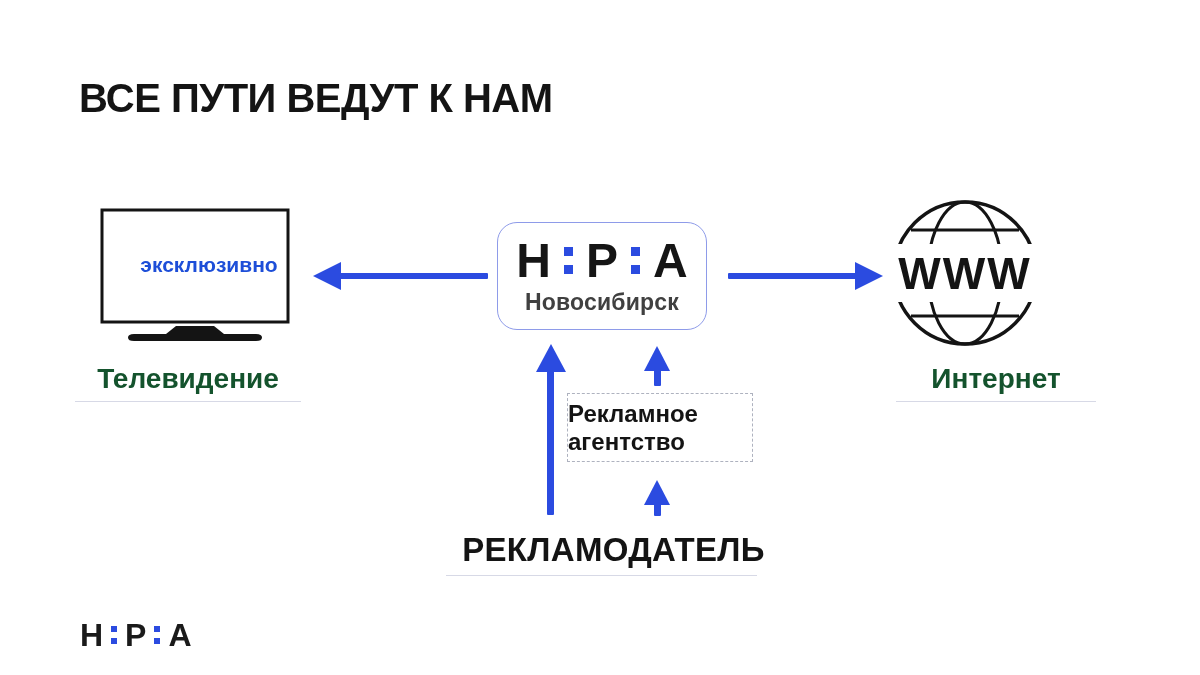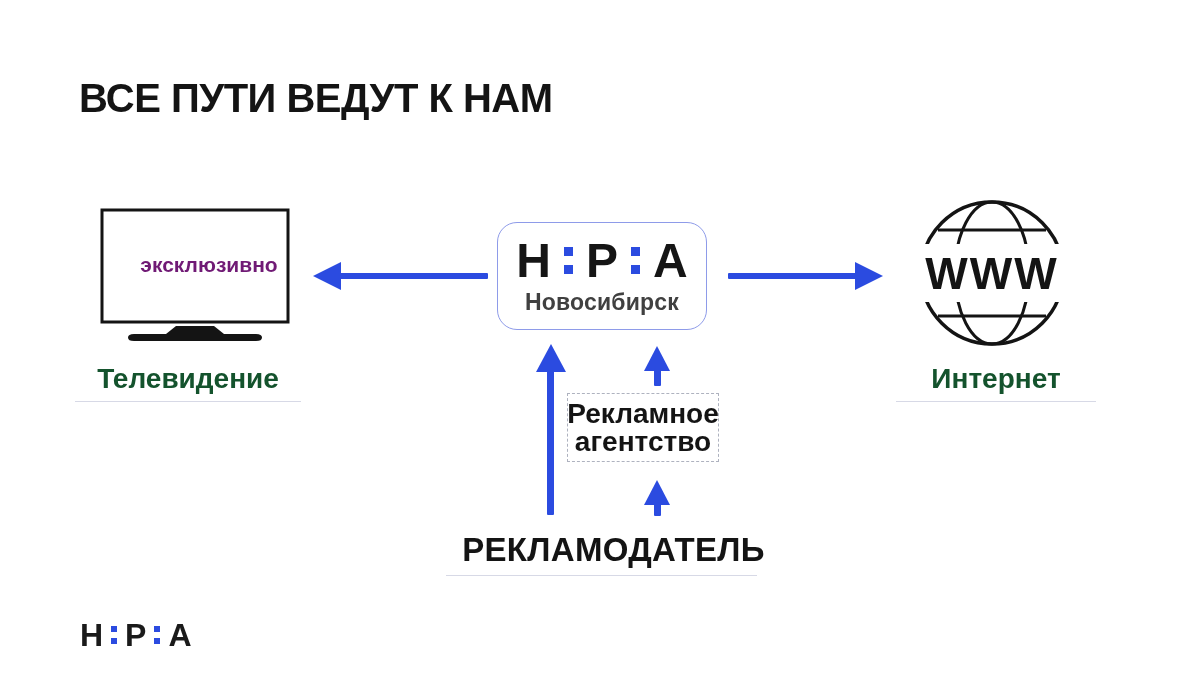--- a/index.html
+++ b/index.html
@@ -27,21 +27,21 @@
   }
   .underline {
     height: 0; border-bottom: 1px solid #d7d9e6;
   }
 
   
   .tv-wrap { left: 100px; top: 208px; width: 190px; height: 136px; }
   .tv-screen-text {
     left: 100px; top: 208px; width: 218px; height: 114px;
     display: flex; align-items: center; justify-content: center;
-    font-size: 21px; font-weight: 600; color: #701a75;
+    font-size: 21px; font-weight: 600; color: #1d4ed8;
   }
 
   
   .center-box {
     left: 497px; top: 222px; width: 210px; height: 108px;
     border: 1.5px solid #8e9be9; border-radius: 20px;
     background: #ffffff;
     display: flex; flex-direction: column; align-items: center; justify-content: center;
     gap: 4px;
   }
@@ -75,30 +75,30 @@
   .tri-up {
     width: 0; height: 0;
     border-left: 15px solid transparent; border-right: 15px solid transparent;
     border-bottom: 28px solid #2b4be0;
   }
   .tri-up.small {
     border-left-width: 13px; border-right-width: 13px; border-bottom-width: 25px;
   }
 
   
-  .globe-wrap { left: 917px; top: 198px; width: 150px; height: 150px; }
+  .globe-wrap { left: 890px; top: 198px; width: 150px; height: 150px; }
 
   
   .agency-box {
-    left: 567px; top: 393px; width: 152px; height: 69px;
+    left: 567px; top: 393px; width: 186px; height: 69px;
     border: 1px dashed #aeb2bf;
     background: #ffffff;
-    display: flex; flex-direction: column; align-items: center; justify-content: center;
+    display: flex; flex-direction: column; align-items: flex-start; justify-content: center;
     line-height: 28px;
-    font-size: 28px; font-weight: 700; color: #141414;
+    font-size: 24px; font-weight: 700; color: #141414;
   }
 
   
   .advertiser-label {
     left: 446px; top: 531px; width: 311px;
     text-align: center; font-size: 33px; font-weight: 700;
     letter-spacing: 0.3px; color: #141414; white-space: nowrap; margin-left: 12px;
   }
 
   

